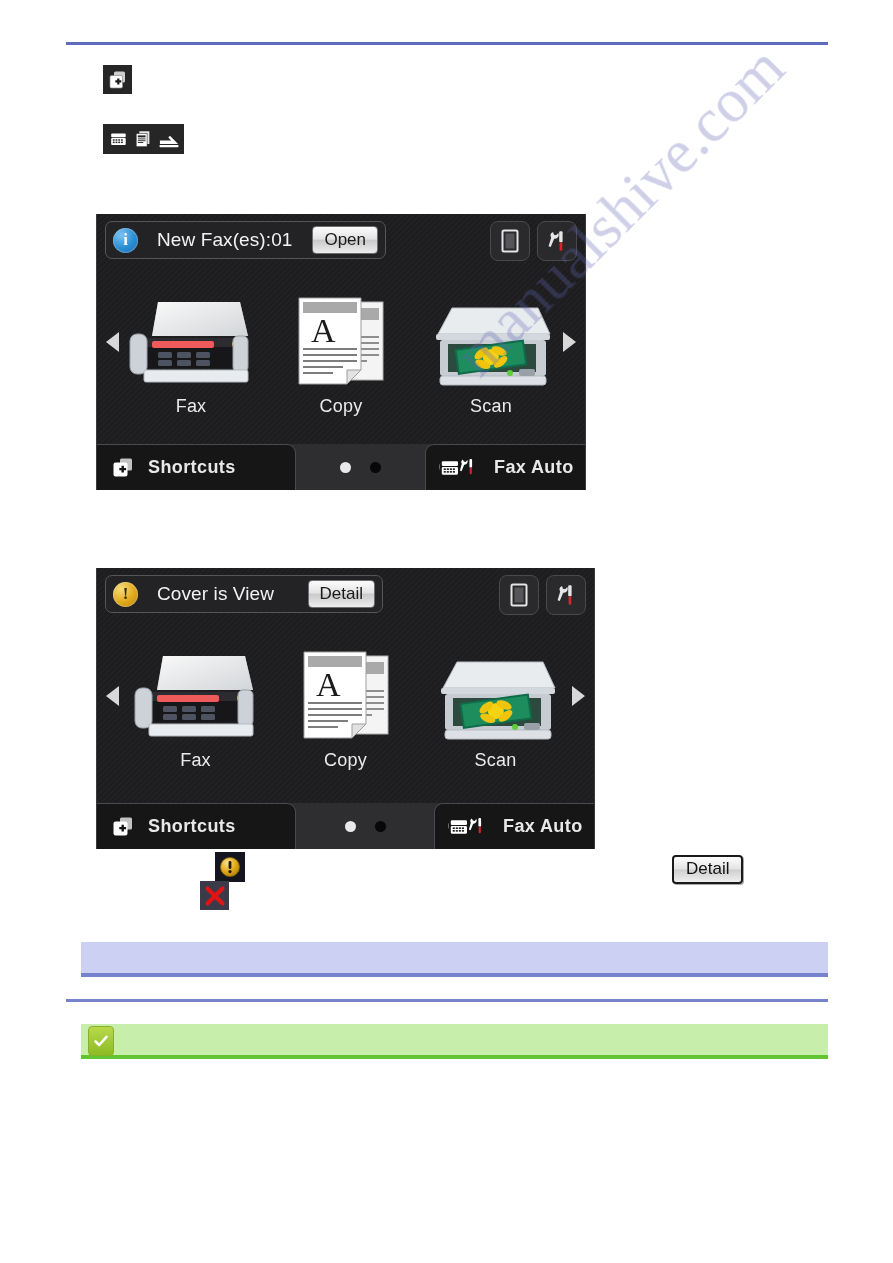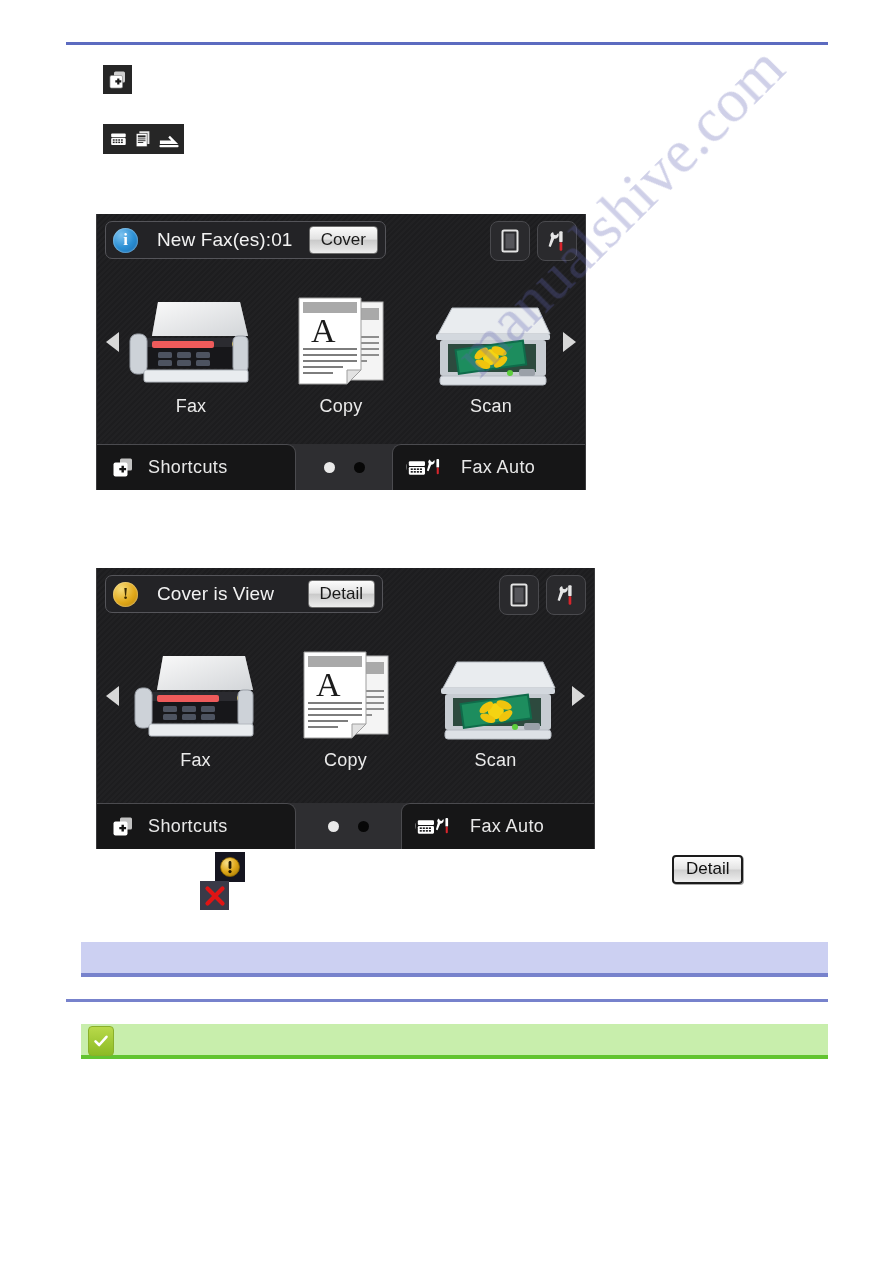--- a/index.html
+++ b/index.html
@@ -192,33 +192,34 @@
   }
   .seg-pager {
     flex: 1;
     justify-content: center;
     gap: 19px;
   }
   .dot { width: 11px; height: 11px; border-radius: 50%; }
   .dot.on  { background: #e9e9e9; }
   .dot.off { background: #070707; }
   .seg-faxauto {
-    width: 193px;
+    width: 160px;
     background: #161617;
     border: 1px solid #4b4b4f;
     border-bottom: none;
     border-right: none;
     border-top-left-radius: 9px;
     padding-left: 12px;
     gap: 16px;
   }
   .seg-label {
     color: #e8e8e8;
     font-size: 18px;
     letter-spacing: .4px;
+    font-weight: bold;
   }
 
   
   .inline-icon-warn {
     position: absolute;
     left: 215px; top: 852px;
     width: 30px; height: 30px;
     background: #151520;
     display: flex; align-items: center; justify-content: center;
   }
@@ -330,21 +331,21 @@
     <path d="M3 16.5h20l-9-9-1.8 1.8 3.3 3.3H3z" fill="#fff"></path>
     <rect x="2.5" y="17.5" width="21" height="2.6" rx="1" fill="#fff"></rect>
   </svg>
 </div>
 
 <div class="lcd" id="lcd-new-fax">
 
   <div class="status-bar">
     <div class="status-icon info">i</div>
     <div class="status-text">New Fax(es):01</div>
-    <div class="lcd-btn">Cover</div>
+    <div class="lcd-btn">Open</div>
   </div>
 
   <div class="lcd-topright">
     <div class="tr-btn">
       <svg width="18" height="24" viewBox="0 0 18 24" aria-hidden="true">
         <rect x="1.5" y="1.5" width="15" height="21" rx="1.5" fill="none" stroke="#e4e4e4" stroke-width="2"></rect>
         <rect x="4.5" y="4.5" width="9" height="15" fill="#55555a"></rect>
       </svg>
     </div>
     <div class="tr-btn">

